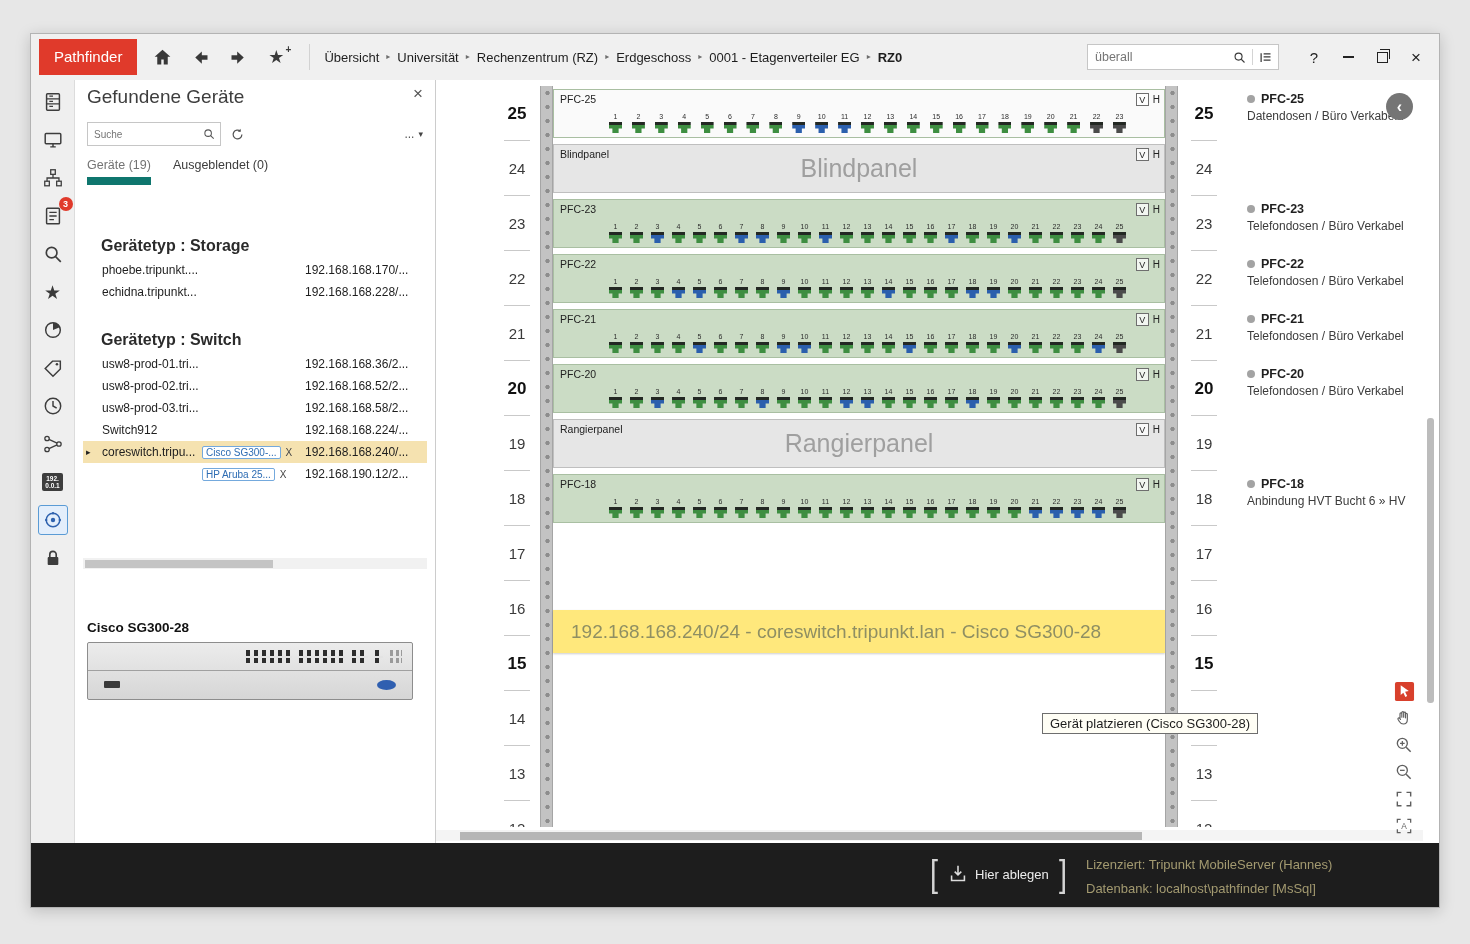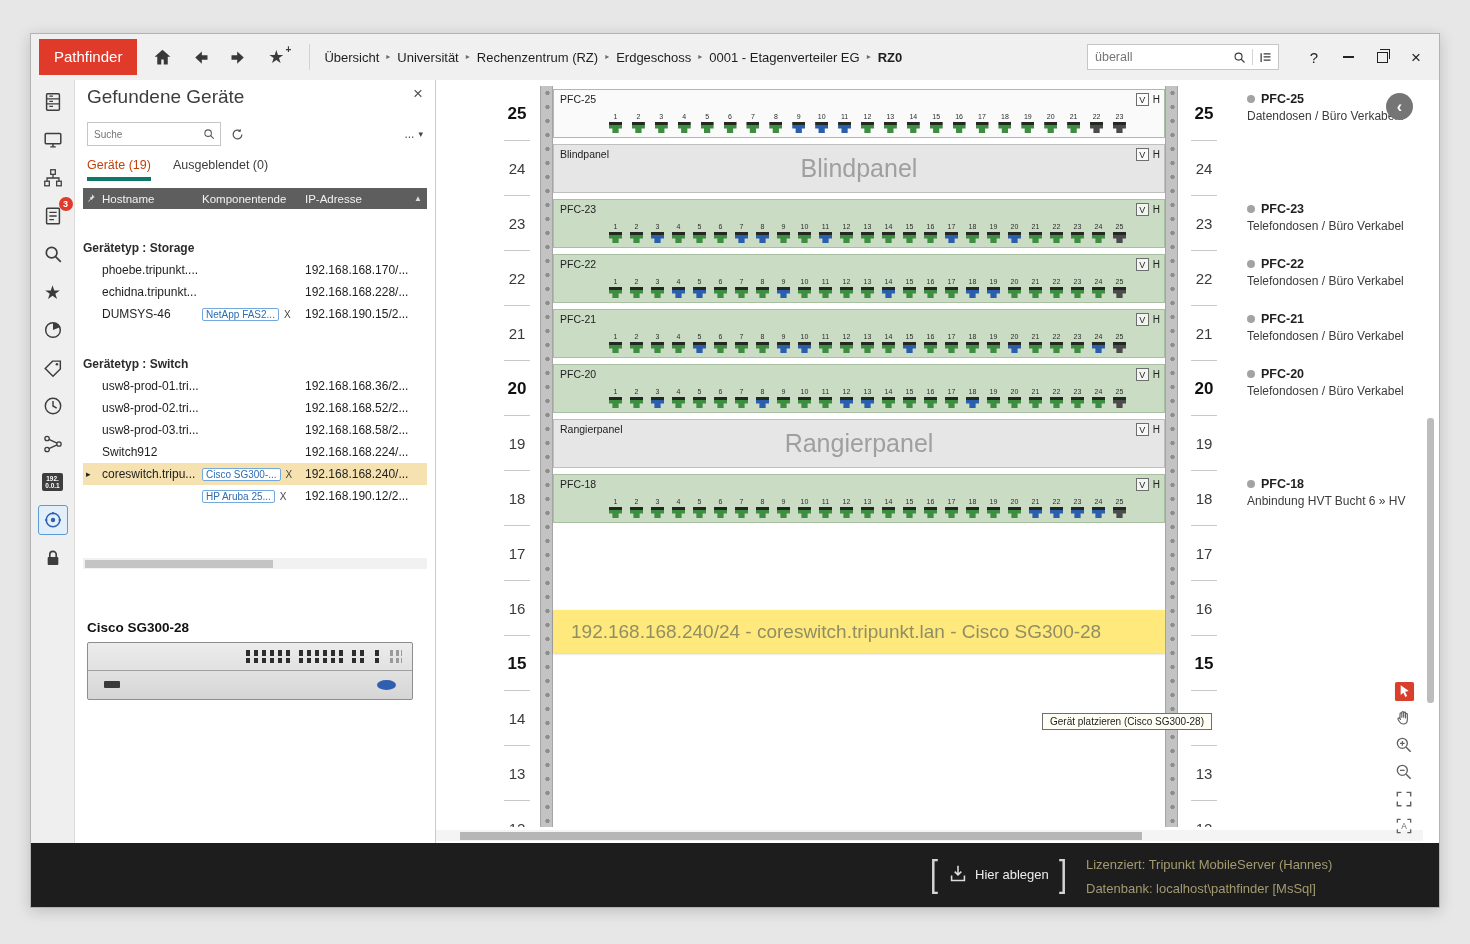--- a/index.html
+++ b/index.html
@@ -42,34 +42,34 @@
   .dp-title{position:absolute;left:12px;top:6px;font-size:19px;color:#3d3d3d}
   .dp-close{position:absolute;right:12px;top:4px;font-size:17px;color:#555;cursor:pointer}
   .dp-search{position:absolute;left:12px;top:42px;right:12px;height:24px;display:flex;align-items:center}
   .dp-input{width:134px;height:24px;border:1px solid #c6c6c6;display:flex;align-items:center;background:#fff;box-sizing:border-box}
   .dp-input input{border:0;outline:0;flex:1;min-width:0;font-size:10px;padding:0 6px;color:#333;font-family:inherit}
   .dp-refresh{margin-left:9px}
   .dp-more{margin-left:auto;font-size:12px;color:#555;display:flex;align-items:center;gap:4px}
   .dp-more i{font-style:normal;font-size:9px;color:#444}
   .dp-tabs{position:absolute;left:12px;top:78px;display:flex;gap:22px;font-size:12.5px}
   .dp-tab{color:#3c3c3c;padding-bottom:5px;cursor:pointer}
-  .dp-tab.active{color:#c2410c;border-bottom:4px solid #0f766e}
+  .dp-tab.active{color:#737373;border-bottom:8px solid #0f766e}
   .dp-thead{position:absolute;left:8px;top:108px;width:344px;height:21px;background:#5e5e5e;color:#f2f2f2;font-size:11.5px;display:flex;align-items:center}
   .cell{flex:0 0 auto;overflow:hidden;white-space:nowrap;box-sizing:border-box}
   .c-pin{width:17px;padding-left:3px}
   .c-host{width:100px;padding-left:2px}
   .c-comp{width:103px;padding-left:2px}
   .c-ip{width:112px;padding-left:2px}
   .sort-arrow{position:absolute;right:5px;top:6px;font-size:8px;color:#dedede}
   .dp-tbody{position:absolute;left:8px;top:129px;width:344px}
   .trow{display:flex;align-items:center;height:22px;font-size:12px;color:#1e1e1e}
   .trow.tsel{background:#f5e2b0}
   .trow .c-pin{font-size:9px;color:#222}
   .tgroup{height:50px;align-items:flex-end;padding-bottom:4px;box-sizing:border-box}
-  .group-label{font-weight:bold;font-size:12px;color:#2b2b2b;}
+  .group-label{font-weight:bold;font-size:16px;color:#2b2b2b;margin-left:18px}
   .chip{display:inline-block;font-size:10px;border:1px solid #74a9dd;color:#2d6cb3;border-radius:2px;padding:0 3px;background:#fff;max-width:72px;overflow:hidden;white-space:nowrap;vertical-align:middle}
   .chip-x{font-size:10px;color:#444;margin-left:5px;vertical-align:middle}
   .dp-hscroll{position:absolute;left:8px;top:478px;width:344px;height:11px;background:#f1f1f1}
   .dp-hscroll .thumb{position:absolute;left:2px;top:1.5px;width:188px;height:8px;background:#c4c4c4}
   .dp-preview-title{position:absolute;left:12px;top:540px;font-weight:bold;font-size:13.5px;color:#111}
   .switch-img{position:absolute;left:12px;top:562px;width:326px;height:58px;border:1px solid #8d8d8d;border-radius:2px;background:linear-gradient(#ececec,#d6d6d6);box-sizing:border-box}
   .sw-top{height:27px;border-bottom:1px solid #a0a0a0;display:flex;align-items:center;justify-content:flex-end;gap:7px;padding-right:10px}
   .dots{position:relative;width:46px;height:13px;background:repeating-linear-gradient(90deg,#2d2d2d 0 4.5px,rgba(0,0,0,0) 4.5px 8px)}
   .dots::after{content:'';position:absolute;left:0;right:0;top:5.5px;height:2px;background:#e3e3e3}
   .dots.sm{width:16px}
@@ -102,21 +102,21 @@
   .vbox{width:13px;height:13px;border:1px solid #6e6e6e;background:rgba(255,255,255,.75);font-size:9px;line-height:13px;text-align:center;color:#222;box-sizing:border-box}
   .hlab{font-size:10px;color:#222}
   .slot.blank{height:49px;background:#e6e6e6;border:1px solid #bfbfbf}
   .watermark{position:absolute;left:0;right:0;top:9px;text-align:center;font-size:25px;color:#9f9f9f}
   .slot.dragbar{height:43px;background:#ffe87c;color:#8f8f63;font-size:19px;line-height:43px;padding-left:18px;white-space:nowrap;overflow:hidden;box-shadow:0 1px 2px rgba(0,0,0,.2)}
   .legend{position:absolute;left:811px;top:6px;width:182px;height:775px}
   .legend-entry{position:absolute;left:0;width:182px;overflow:hidden;cursor:pointer}
   .legend-name{display:flex;align-items:center;font-size:12.5px;font-weight:bold;color:#1f1f1f;white-space:nowrap}
   .legend-bullet{width:8px;height:8px;border-radius:50%;background:#a3a3a3;margin-right:6px;flex:0 0 auto}
   .legend-desc{margin-top:3px;font-size:12px;color:#3c3c3c;white-space:nowrap;overflow:hidden}
-  .tooltip{position:absolute;left:606px;top:633px;background:#fffef5;border:1px solid #6e6e6e;font-size:10px;color:#1c1c1c;padding:2px 7px;white-space:nowrap;z-index:5}
+  .tooltip{position:absolute;left:606px;top:633px;background:#fffef5;border:1px solid #6e6e6e;font-size:13px;color:#1c1c1c;padding:2px 7px;white-space:nowrap;z-index:5}
   .collapse-btn{position:absolute;right:26px;top:13px;width:27px;height:27px;border-radius:50%;background:#757575;color:#fff;border:0;font-size:16px;font-weight:bold;line-height:25px;text-align:center;padding:0;cursor:pointer;z-index:6;font-family:inherit}
   .vscroll{position:absolute;right:5px;top:338px;width:7px;height:285px;background:#bcbcbc;border-radius:3px}
   .hscroll-track{position:absolute;left:0;right:16px;bottom:2px;height:11px;background:#f4f4f4}
   .hthumb{position:absolute;left:24px;top:1.5px;width:682px;height:8px;background:#b6b6b6}
   .toolstack{position:absolute;right:24px;top:600px;display:flex;flex-direction:column;gap:5px;align-items:center;z-index:6}
   .toolstack .tool{background:none;border:0;padding:0;width:22px;height:22px;display:flex;align-items:center;justify-content:center;cursor:pointer}
 
   
   #statusbar{position:absolute;left:0;right:0;bottom:0;height:64px;background:#1d1d1d}
   .dropzone{position:absolute;left:898px;top:11px;display:flex;align-items:center}
@@ -299,53 +299,36 @@
             <span>...</span>
             <i>▾</i>
           </span>
       </div>
 
       <div class="dp-tabs">
         <span class="dp-tab active">Geräte (19)</span>
         <span class="dp-tab">Ausgeblendet (0)</span>
       </div>
 
-      <div class="dp-thead">
-        <span class="cell c-pin">
-          <svg width="10" height="10" viewBox="0 0 24 24">
-              <path d="M14 3l7 7-4 1.2-2.8 5.8-2.2-2.2-6 6-1-1 6-6-2.2-2.2 5.8-2.8Z" fill="#e6e6e6"></path>
-            </svg>
-        </span>
-        <span class="cell c-host">Hostname</span>
-        <span class="cell c-comp">Komponentende</span>
-        <span class="cell c-ip">IP-Adresse</span>
-        <span class="sort-arrow">▲</span>
-      </div>
 
       <div class="dp-tbody">
           <div class="trow tgroup">
             <span class="group-label">Gerätetyp : Storage</span>
           </div>
           <div class="trow">
             <span class="cell c-pin"></span>
             <span class="cell c-host">phoebe.tripunkt....</span>
             <span class="cell c-comp"></span>
             <span class="cell c-ip">192.168.168.170/...</span>
           </div>
           <div class="trow">
             <span class="cell c-pin"></span>
             <span class="cell c-host">echidna.tripunkt...</span>
             <span class="cell c-comp"></span>
             <span class="cell c-ip">192.168.168.228/...</span>
-          </div>
-          <div class="trow">
-            <span class="cell c-pin"></span>
-            <span class="cell c-host">DUMSYS-46</span>
-            <span class="cell c-comp"><span class="chip">NetApp FAS2...</span><span class="chip-x">X</span></span>
-            <span class="cell c-ip">192.168.190.15/2...</span>
           </div>
           <div class="trow tgroup">
             <span class="group-label">Gerätetyp : Switch</span>
           </div>
           <div class="trow">
             <span class="cell c-pin"></span>
             <span class="cell c-host">usw8-prod-01.tri...</span>
             <span class="cell c-comp"></span>
             <span class="cell c-ip">192.168.168.36/2...</span>
           </div>

